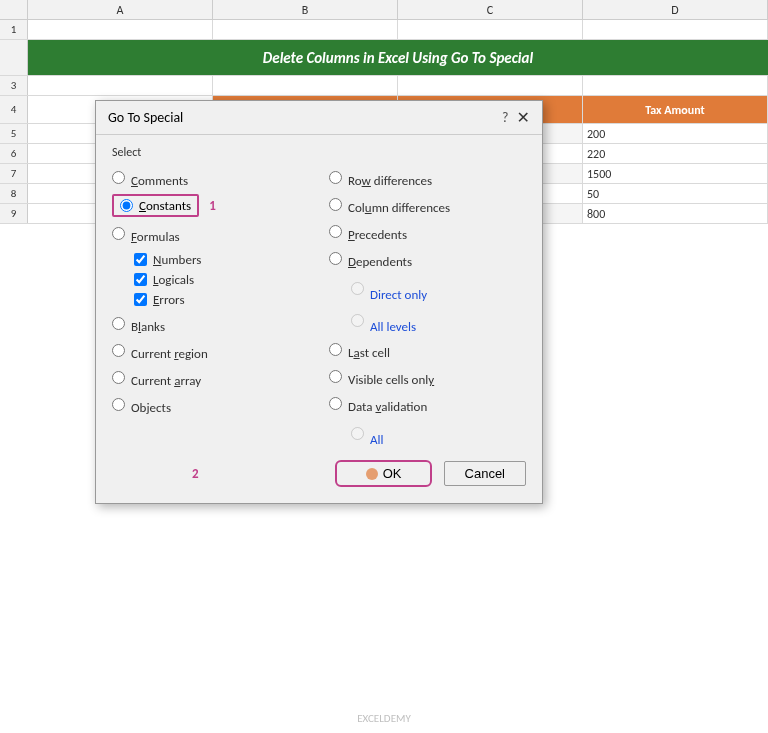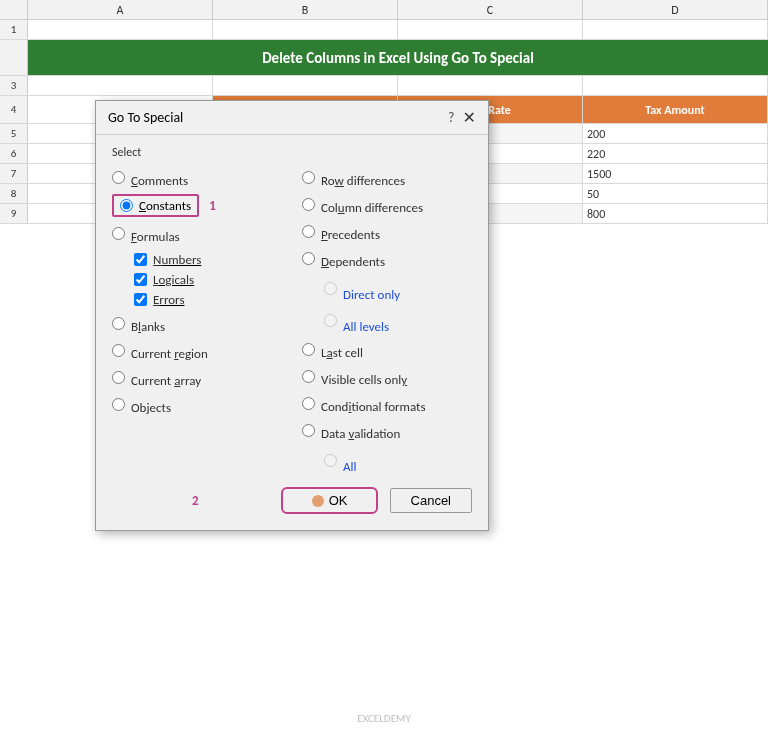--- a/index.html
+++ b/index.html
@@ -75,20 +75,21 @@
     }
     .cell.empty { background: #fff; }
     .cell.data { background: #fff; }
     .cell.striped { background: #f5f5f5; }
 
     
     .title-row {
       display: flex;
       height: 36px;
       border-bottom: 1px solid #d9d9d9;
+      font-style: italic;
     }
     .title-rownum {
       width: 28px;
       background: #f2f2f2;
       border-right: 1px solid #ccc;
       flex-shrink: 0;
     }
     .title-cell {
       flex: 1;
       background: #2e7d32;
@@ -97,21 +98,21 @@
       text-align: center;
       font-size: 15px;
       line-height: 36px;
     }
 
     
     .dialog-overlay {
       position: absolute;
       top: 100px;
       left: 95px;
-      width: 394px;
+      width: 448px;
       background: #f0f0f0;
       border: 1px solid #999;
       box-shadow: 3px 3px 10px rgba(0,0,0,0.3);
       z-index: 100;
     }
     .dialog-titlebar {
       background: #f0f0f0;
       padding: 8px 12px;
       display: flex;
       justify-content: space-between;
@@ -185,21 +186,20 @@
       border-radius: 2px;
       padding: 2px 6px;
       display: inline-flex;
       align-items: center;
       gap: 6px;
     }
 
     .checkbox-group {
       margin-left: 22px;
       margin-top: 8px;
-      text-decoration: underline;
     }
     .checkbox-item {
       display: flex;
       align-items: center;
       margin-bottom: 5px;
       font-size: 13px;
       color: #333;
     }
     .checkbox-item input[type="checkbox"] {
       margin-right: 6px;
@@ -444,24 +444,20 @@
           <div class="radio-item">
             <input type="radio" name="select-option" id="opt-last-cell" style="">
             <label for="opt-last-cell">L<u>a</u>st cell</label>
           </div>
 
           <div class="radio-item">
             <input type="radio" name="select-option" id="opt-visible-cells" style="">
             <label for="opt-visible-cells">Visible cells onl<u>y</u></label>
           </div>
 
-          <div class="radio-item">
-            <input type="radio" name="select-option" id="opt-conditional" style="">
-            <label for="opt-conditional">Cond<u>i</u>tional formats</label>
-          </div>
 
           <div class="radio-item">
             <input type="radio" name="select-option" id="opt-data-validation" style="">
             <label for="opt-data-validation">Data <u>v</u>alidation</label>
           </div>
 
           <div class="sub-radio-group">
             <div class="sub-radio-item">
               <input type="radio" name="validation-sub" id="opt-all" disabled="" style="">
               <label for="opt-all">All</label>

